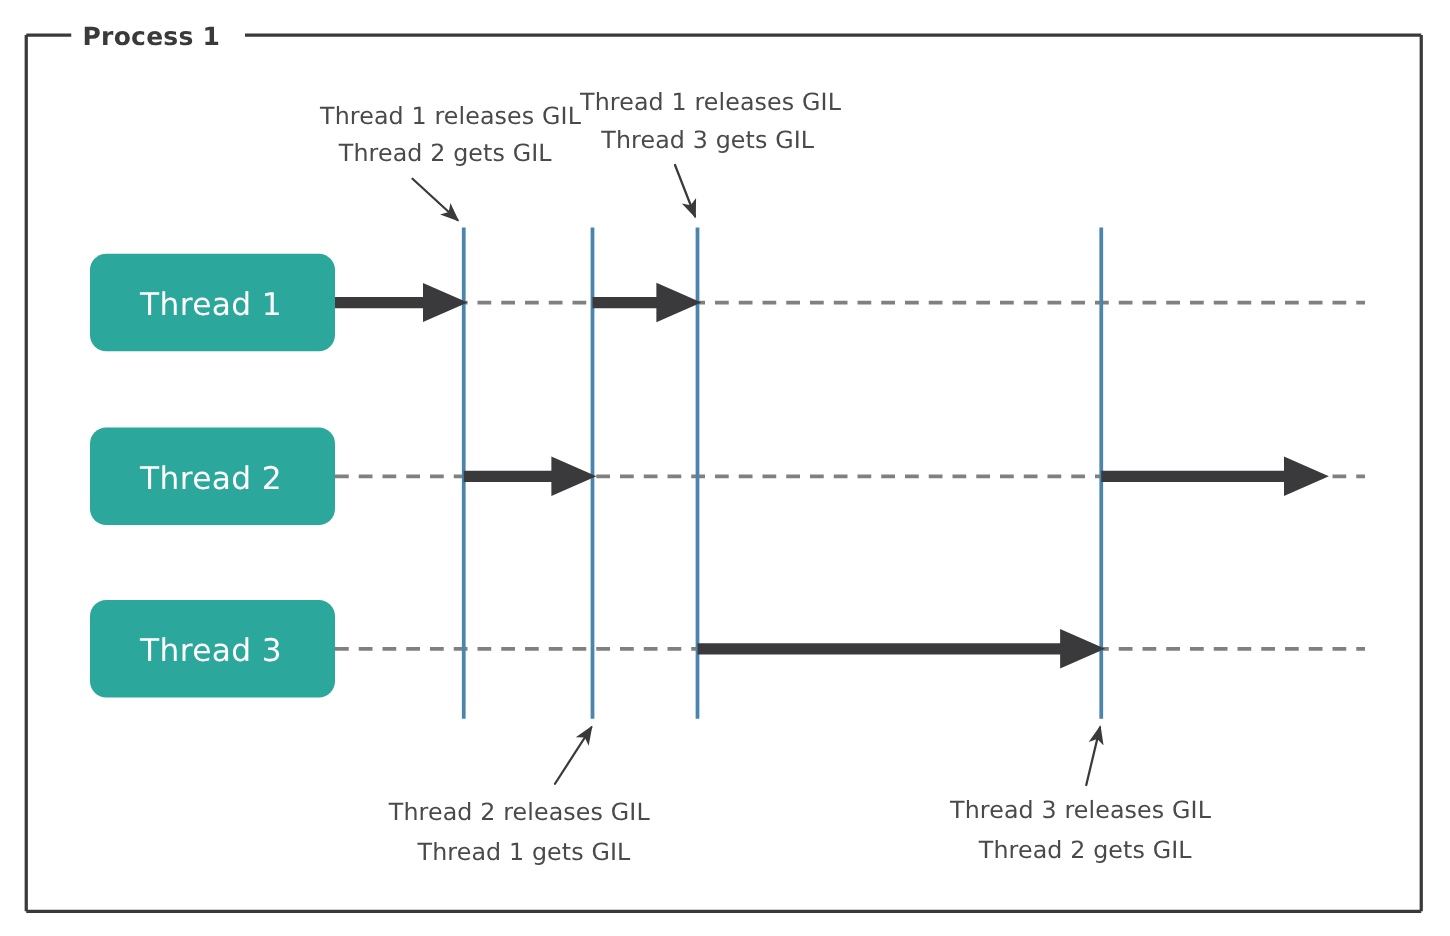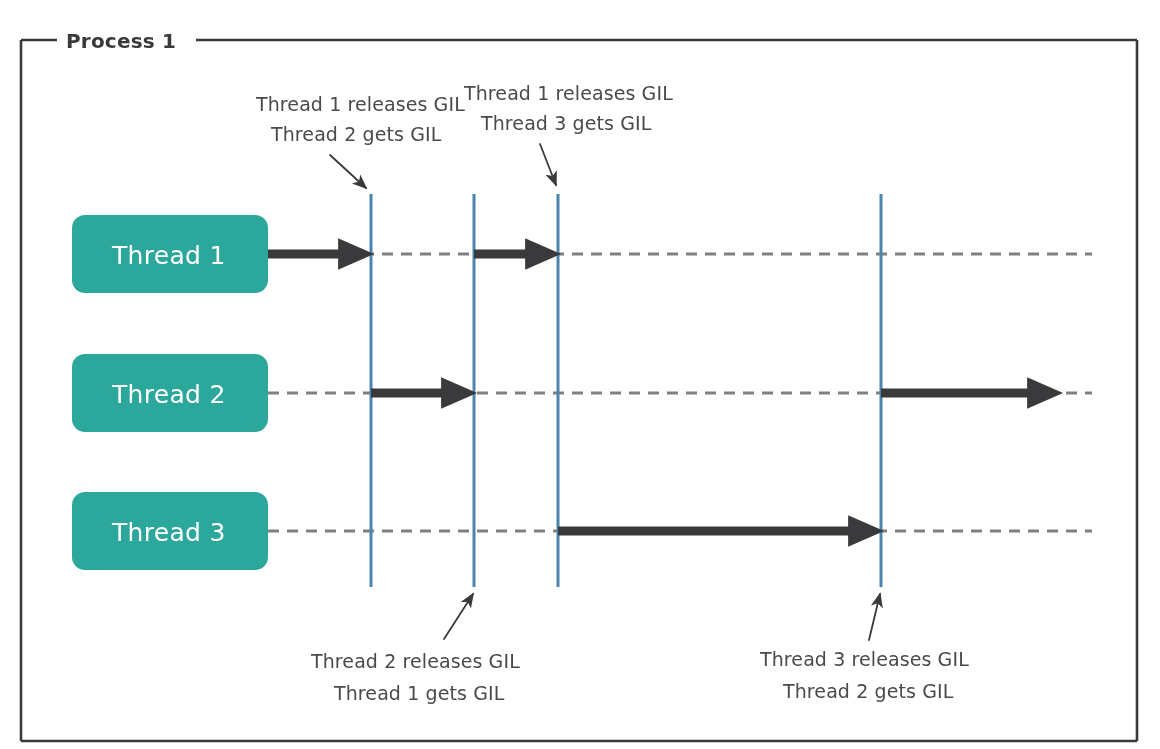--- a/index.html
+++ b/index.html
@@ -10,21 +10,21 @@
   }
   body {
     width: 1160px;
     height: 749px;
     font-family: "DejaVu Sans", sans-serif;
     position: relative;
     overflow: hidden;
   }
   #stage {
     position: absolute;
-    left: 0; top: 12px;
+    left: 0; top: 0;
     width: 1160px;
     height: 647px;
   }
   svg#diagram {
     position: absolute;
     left: 0; top: 0;
     width: 1160px;
     height: 749px;
     display: block;
   }

